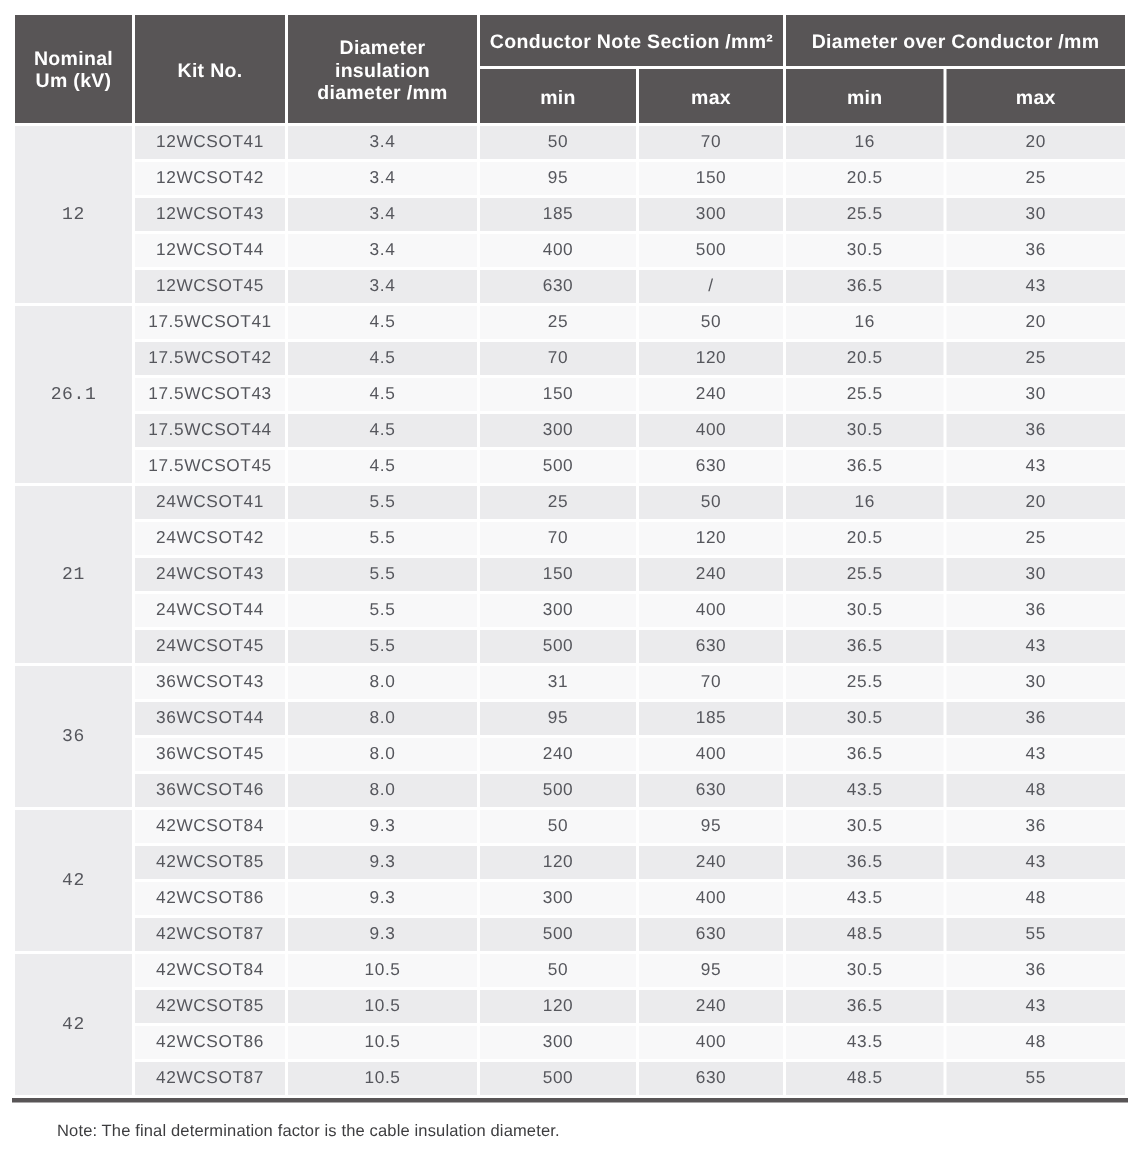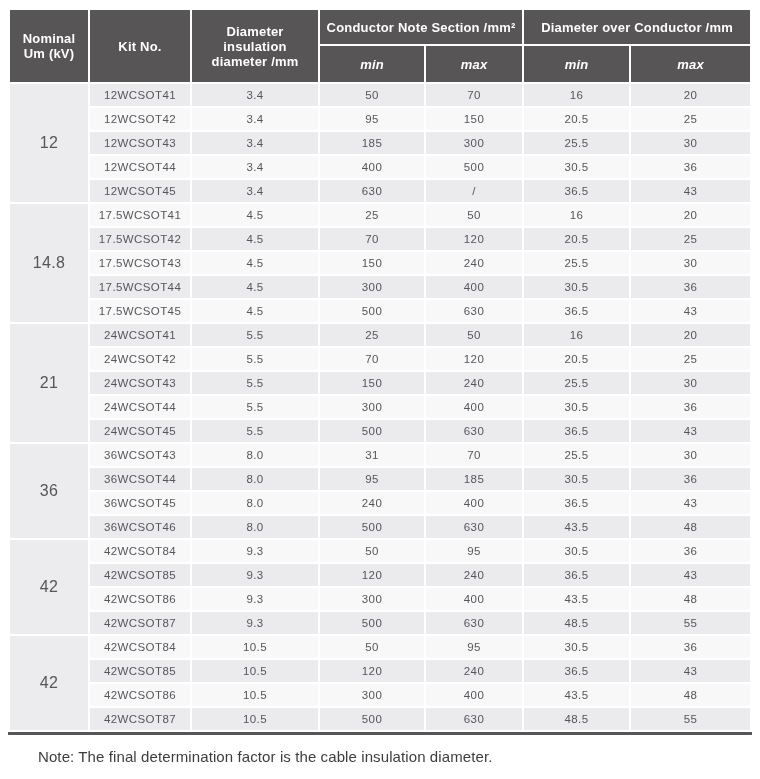--- a/index.html
+++ b/index.html
@@ -35,42 +35,43 @@
     background: #585556;
     color: #ffffff;
     font-size: 13px;
     font-weight: bold;
     text-align: center;
     vertical-align: middle;
     padding: 0 4px;
     letter-spacing: 0.2px;
   }
   tr.h-group th { height: 34px; }
-  tr.h-sub   th { height: 36px; font-style: italic; }
+  tr.h-sub   th { height: 36px; }
 
   td {
     font-size: 11.5px;
     color: #55565c;
     text-align: center;
     vertical-align: middle;
     height: 22px;
     padding: 0 2px;
     letter-spacing: 0.4px;
     white-space: nowrap;
   }
   td.row-even { background: #ebebed; }
   td.row-odd  { background: #f8f8f9; }
   td.voltage-cell {
     background: #ececee;
-    font-size: 16px;
+    font-size: 12px;
     color: #55565c;
+    font-family: Liberation Mono, monospace;
   }
   .note {
     margin: 13px 0 0 30px;
-    font-size: 15px;
+    font-size: 11px;
     color: #3d3d3f;
     letter-spacing: 0.1px;
   }
 </style>
 </head>
 <body>
 
 <div class="page">
   <table class="spec">
     <colgroup>
@@ -139,21 +140,21 @@
         </tr>
         <tr>
           <td class="row-even">12WCSOT45</td>
           <td class="row-even">3.4</td>
           <td class="row-even">630</td>
           <td class="row-even">/</td>
           <td class="row-even">36.5</td>
           <td class="row-even">43</td>
         </tr>
         <tr>
-          <td class="voltage-cell" rowspan="5">14.8</td>
+          <td class="voltage-cell" rowspan="5">26.1</td>
           <td class="row-odd">17.5WCSOT41</td>
           <td class="row-odd">4.5</td>
           <td class="row-odd">25</td>
           <td class="row-odd">50</td>
           <td class="row-odd">16</td>
           <td class="row-odd">20</td>
         </tr>
         <tr>
           <td class="row-even">17.5WCSOT42</td>
           <td class="row-even">4.5</td>

